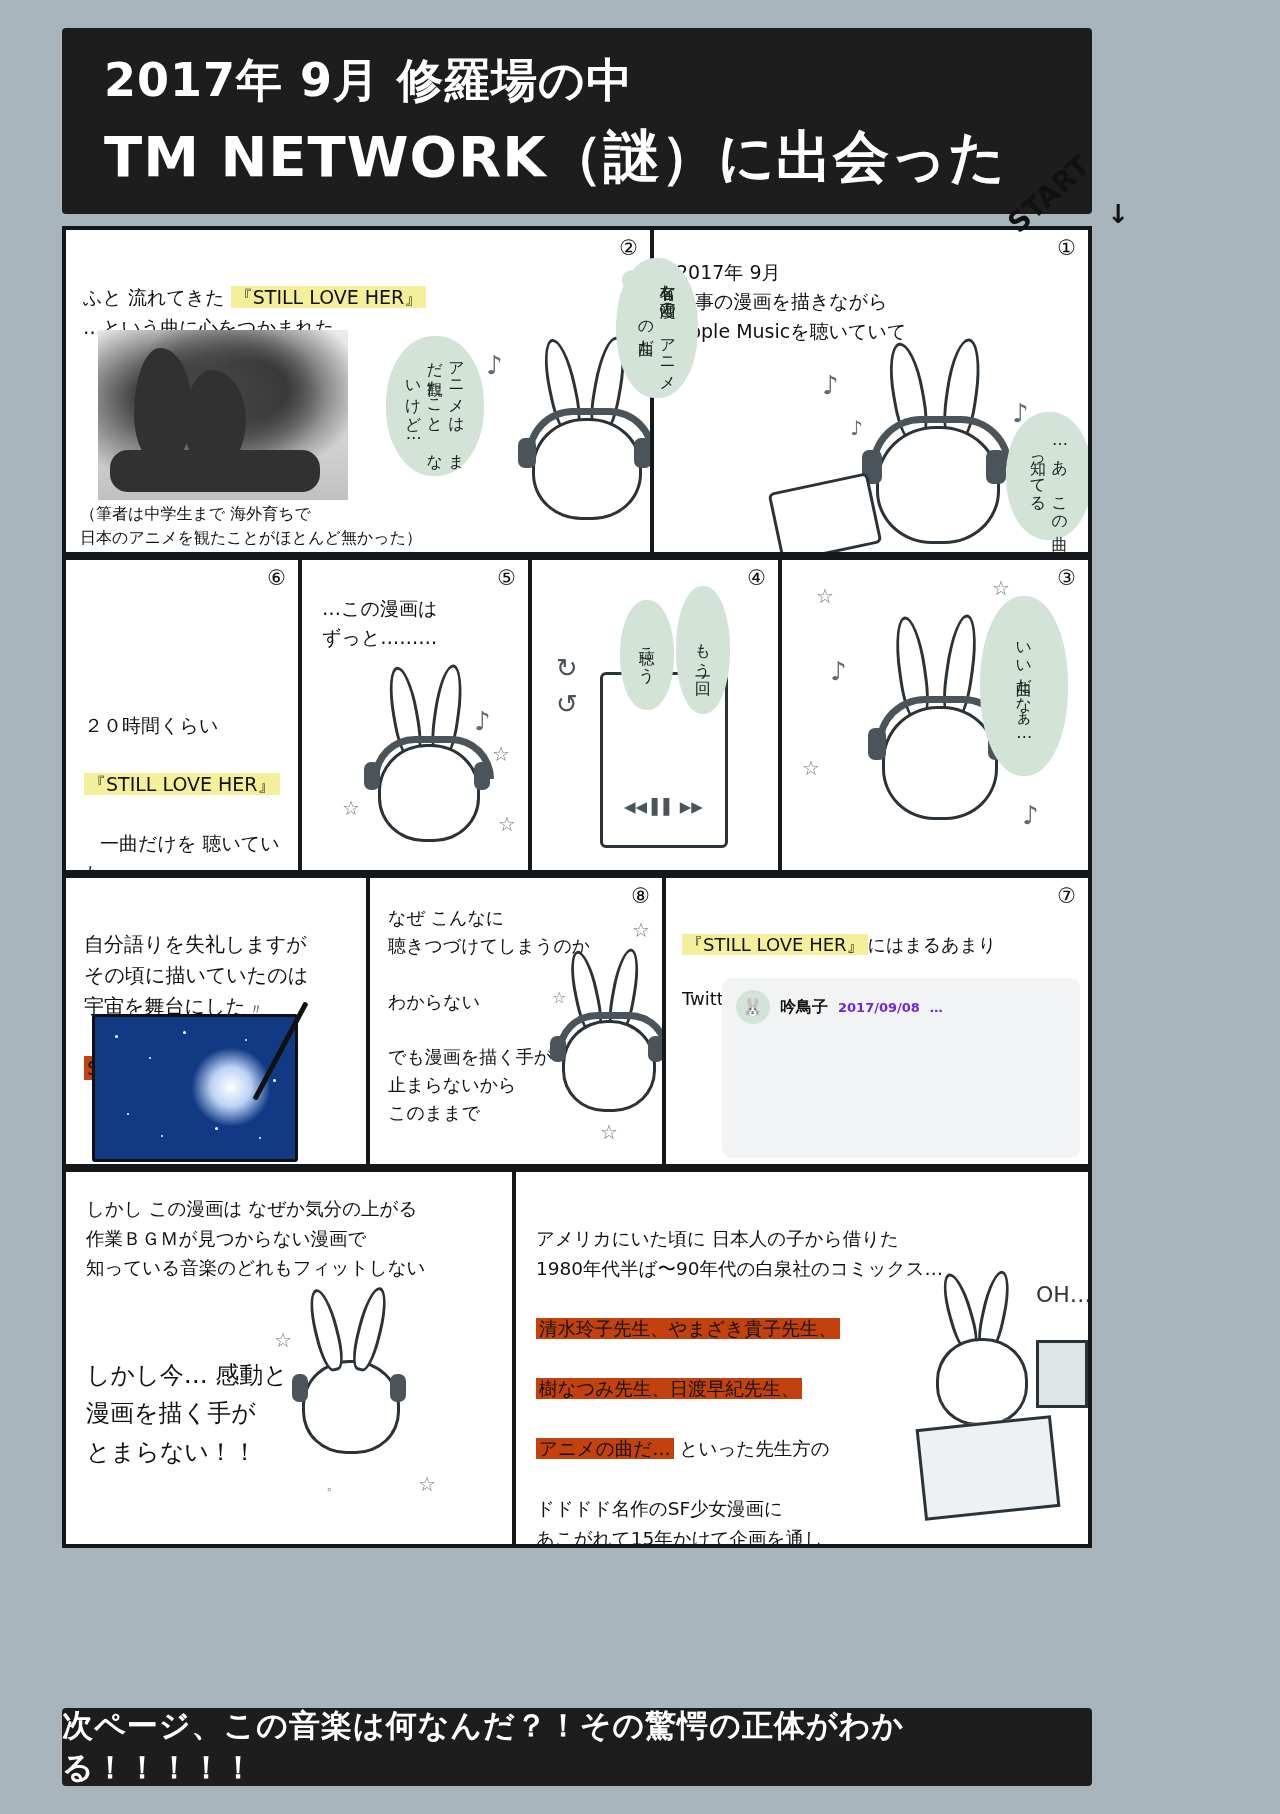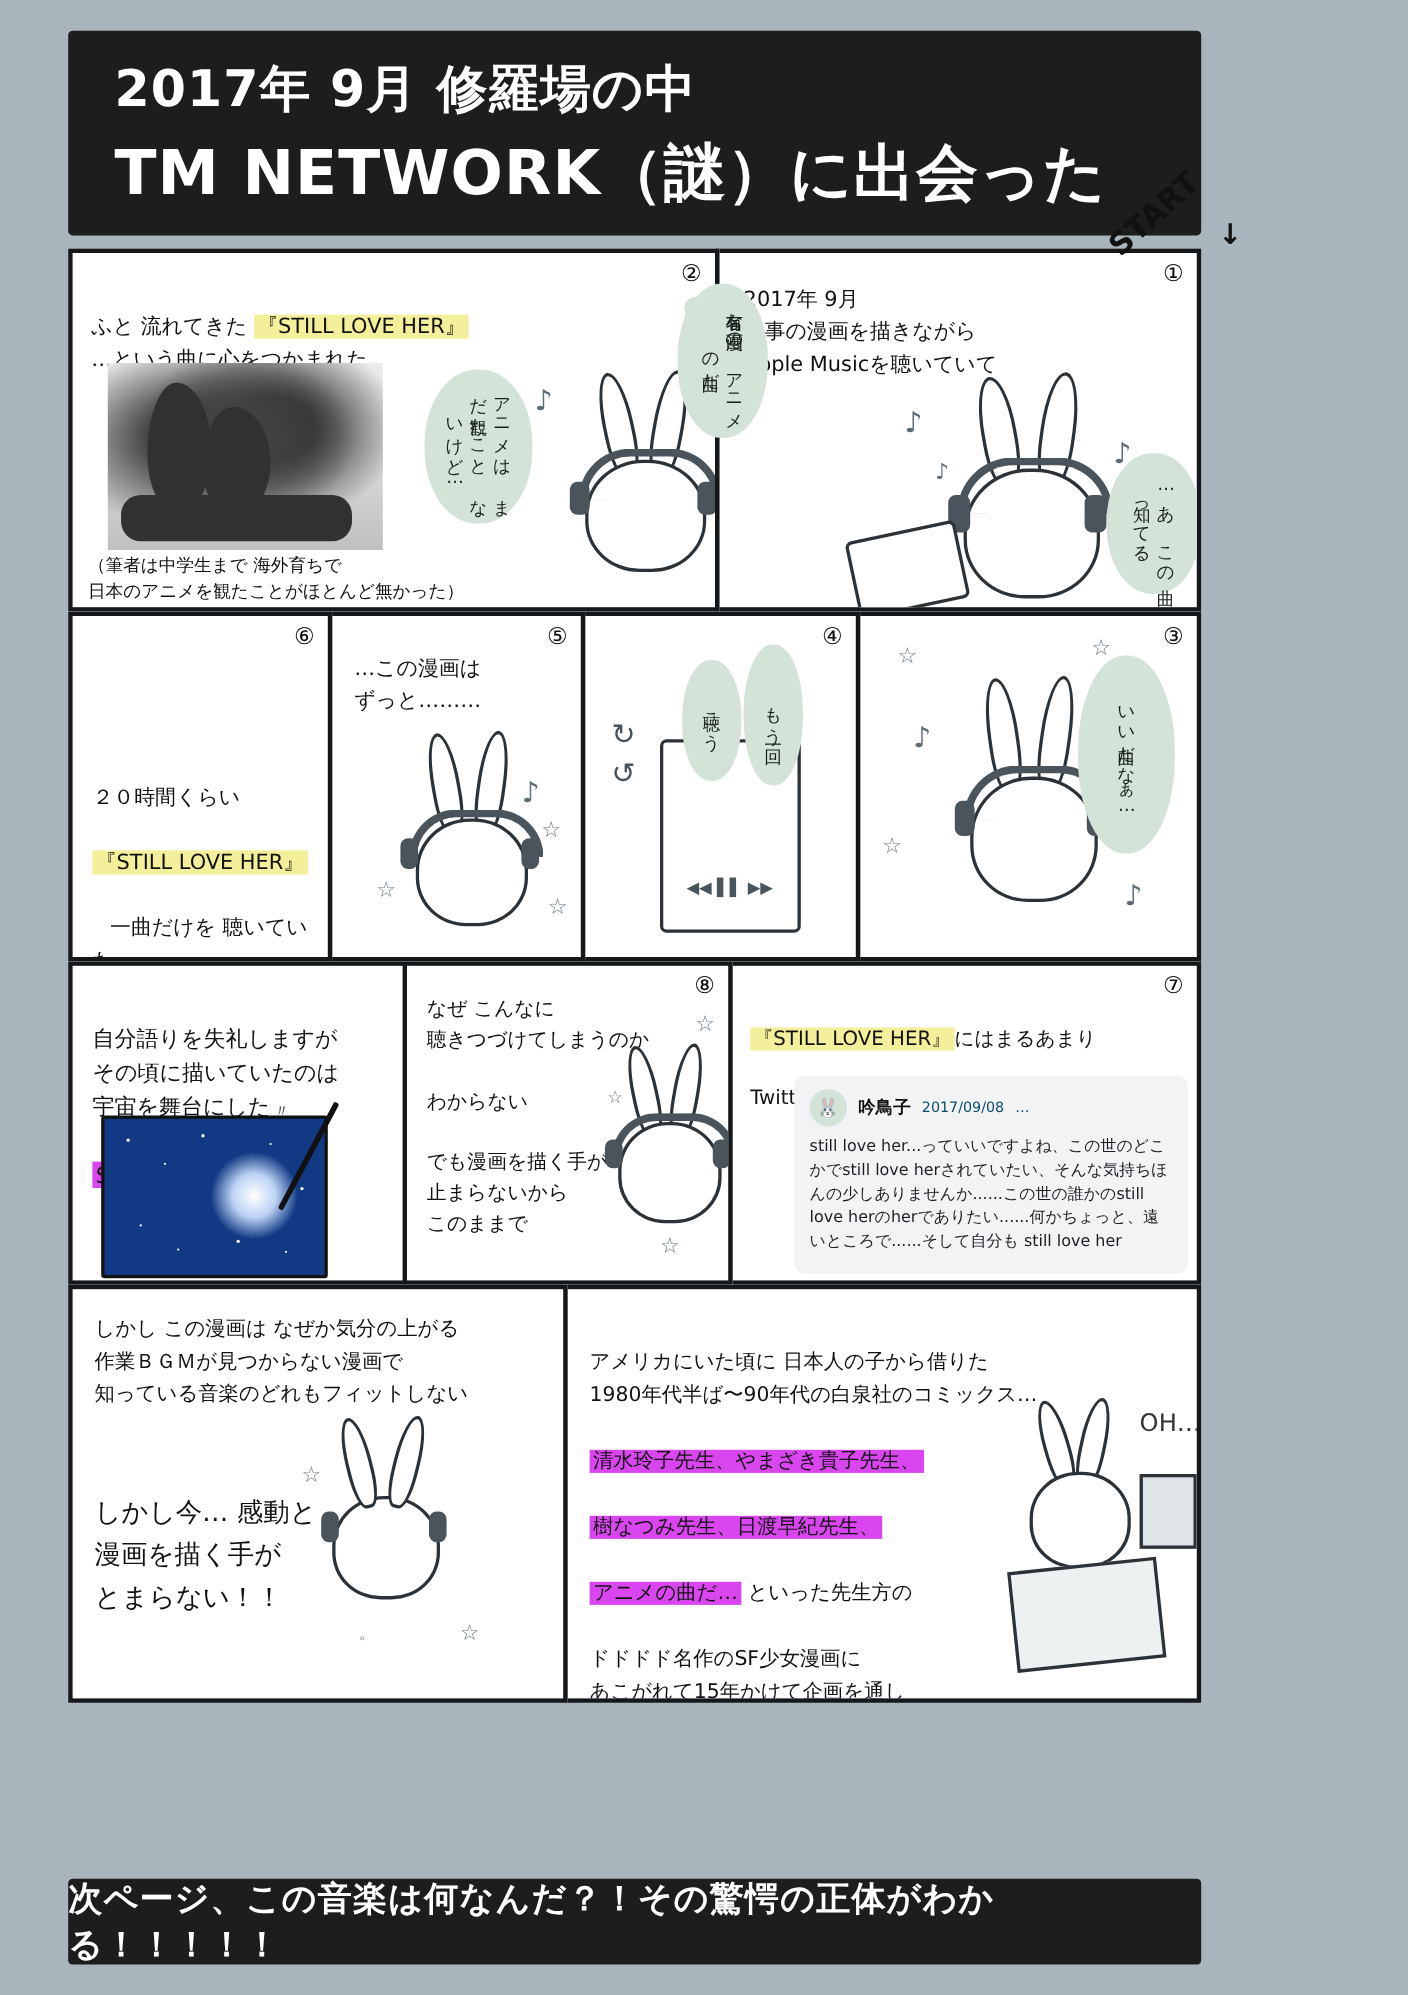--- a/index.html
+++ b/index.html
@@ -46,21 +46,21 @@
   }
   .num.right{right:12px;}
   .txt{
     position:absolute;
     font-size:19px;line-height:1.55;color:#111;
     white-space:pre-line;
   }
   .small{font-size:16px;line-height:1.5;}
   .big{font-size:24px;line-height:1.6;}
   .hl-y{background:#f4ef9a;padding:0 3px;}
-  .hl-b{background:#d946ef;padding:0 3px;}
+  .hl-b{background:#c2410c;padding:0 3px;}
 
   
   .bub{
     position:absolute;
     background:#d3e3d8;
     border-radius:48%;
     display:flex;align-items:center;justify-content:center;
     text-align:center;
     color:#17211b;font-size:16px;line-height:1.35;
     padding:10px;
@@ -79,21 +79,21 @@
     position:absolute;background:#f2f3f5;border-radius:10px;
     padding:12px 14px;box-sizing:border-box;
   }
   .tweet .row{display:flex;align-items:center;gap:10px;}
   .tweet .av{
     width:34px;height:34px;border-radius:50%;
     background:#d3e3d8;display:flex;align-items:center;justify-content:center;
     font-size:17px;color:#2e3f34;
   }
   .tweet .name{font-size:16px;color:#111;font-weight:bold;}
-  .tweet .date{font-size:13px;color:#0c4a6e;}
+  .tweet .date{font-size:13px;color:#6d28d9;font-weight:bold;}
   .tweet .body{margin-top:8px;font-size:14.5px;line-height:1.5;color:#1b1f23;}
 
   
   .footer{
     position:absolute;left:0;bottom:0;width:1030px;height:78px;
     background:#1d1d1d;border-radius:4px;
     display:flex;align-items:center;justify-content:center;
   }
   .footer span{color:#fff;font-size:31px;font-weight:bold;letter-spacing:1px;}
 
@@ -257,21 +257,20 @@
       <span>Twitterに血迷った投稿をした記録</span>
     </div>
 
     <div class="tweet" style="left:56px;top:100px;width:358px;height:180px;">
       <div class="row">
         <div class="av">🐰</div>
         <div class="name">吟鳥子</div>
         <div class="date">2017/09/08</div>
         <div class="date">…</div>
       </div>
-      <div class="body">still love her...っていいですよね、この世のどこかでstill love herされていたい、そんな気持ちほんの少しありませんか......この世の誰かのstill love herのherでありたい......何かちょっと、遠いところで......そして自分も still love her</div>
     </div>
   </div>
 
   <div class="panel" style="left:304px;top:846px;width:300px;height:294px;">
     <div class="num right">⑧</div>
     <div class="txt" style="left:18px;top:26px;font-size:18px;">なぜ こんなに
 聴きつづけてしまうのか
 
 わからない
 

